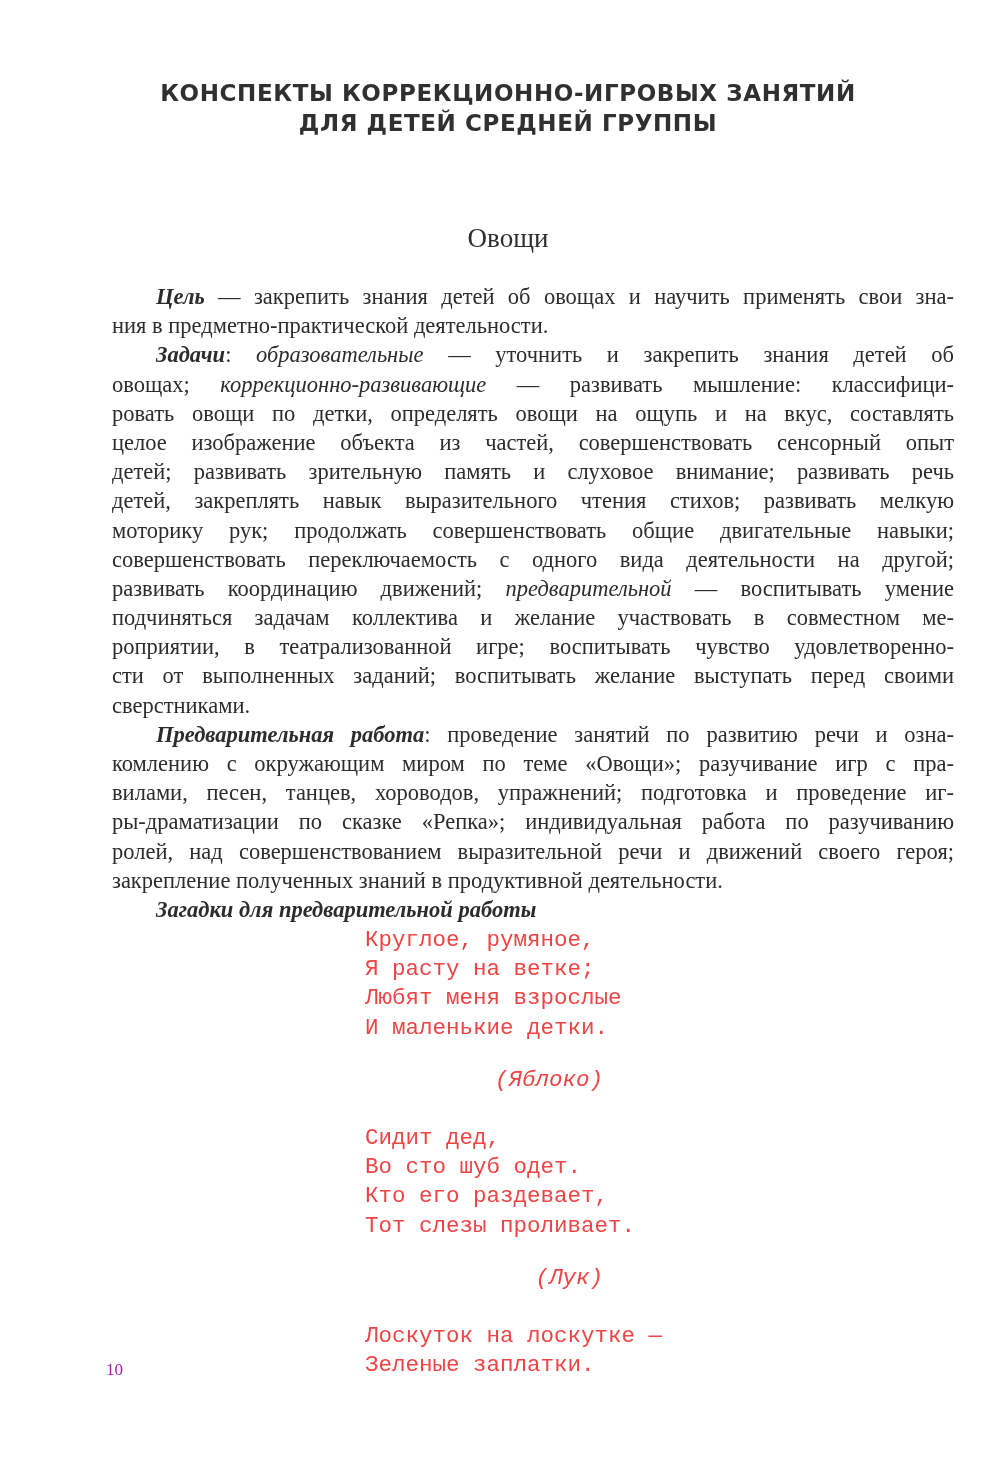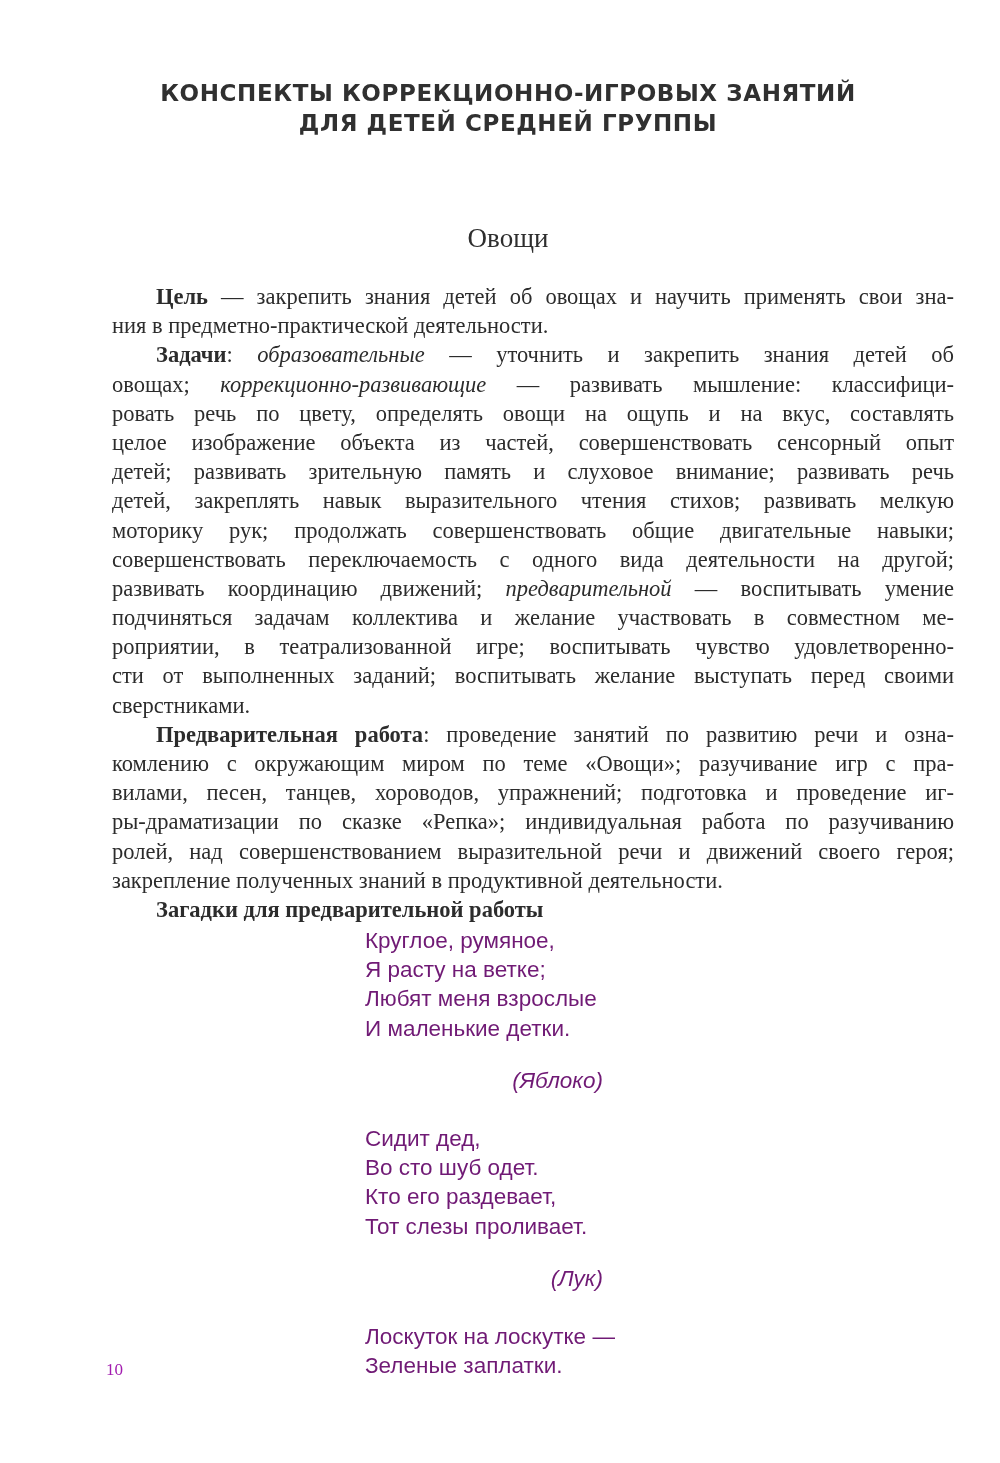--- a/index.html
+++ b/index.html
@@ -60,31 +60,31 @@
     display: block;
     white-space: nowrap;
     text-align: justify;
     text-align-last: justify;
     height: 29.2px;
   }
   .line.last {
     text-align-last: left;
   }
   .indent { padding-left: 44px; }
-  .bi { font-weight: bold; }
+  .bi { font-weight: bold; font-style: italic; }
   .it { font-style: italic; }
   .riddles {
     position: absolute;
     left: 357px;
     top: 926px;
     width: 300px;
-    font-family: Liberation Sans, sans-serif;
+    font-family: Liberation Mono, monospace;
     font-size: 22.5px;
     line-height: 29.2px;
-    color: #701a75;
+    color: #ef4444;
   }
   .riddle { margin-bottom: 29px; }
   .riddle .verse { display: block; white-space: nowrap; }
   .riddle .answer {
     display: block;
     font-style: italic;
     text-align: right;
     width: 238px;
     white-space: nowrap;
     margin-top: 23px;
@@ -110,21 +110,21 @@
 
   <div class="section-title">Овощи</div>
 
   <div class="body-text">
 
     <span class="line indent"><span class="bi">Цель</span><span> — закрепить знания детей об овощах и научить применять свои зна-</span></span>
     <span class="line last">ния в предметно-практической деятельности.</span>
 
     <span class="line indent"><span class="bi">Задачи</span><span>: </span><span class="it">образовательные</span><span> — уточнить и закрепить знания детей об</span></span>
     <span class="line"><span>овощах; </span><span class="it">коррекционно-развивающие</span><span> — развивать мышление: классифици-</span></span>
-    <span class="line">ровать речь по цвету, определять овощи на ощупь и на вкус, составлять</span>
+    <span class="line">ровать овощи по детки, определять овощи на ощупь и на вкус, составлять</span>
     <span class="line">целое изображение объекта из частей, совершенствовать сенсорный опыт</span>
     <span class="line">детей; развивать зрительную память и слуховое внимание; развивать речь</span>
     <span class="line">детей, закреплять навык выразительного чтения стихов; развивать мелкую</span>
     <span class="line">моторику рук; продолжать совершенствовать общие двигательные навыки;</span>
     <span class="line">совершенствовать переключаемость с одного вида деятельности на другой;</span>
     <span class="line"><span>развивать координацию движений; </span><span class="it">предварительной</span><span> — воспитывать умение</span></span>
     <span class="line">подчиняться задачам коллектива и желание участвовать в совместном ме-</span>
     <span class="line">роприятии, в театрализованной игре; воспитывать чувство удовлетворенно-</span>
     <span class="line">сти от выполненных заданий; воспитывать желание выступать перед своими</span>
     <span class="line last">сверстниками.</span>

